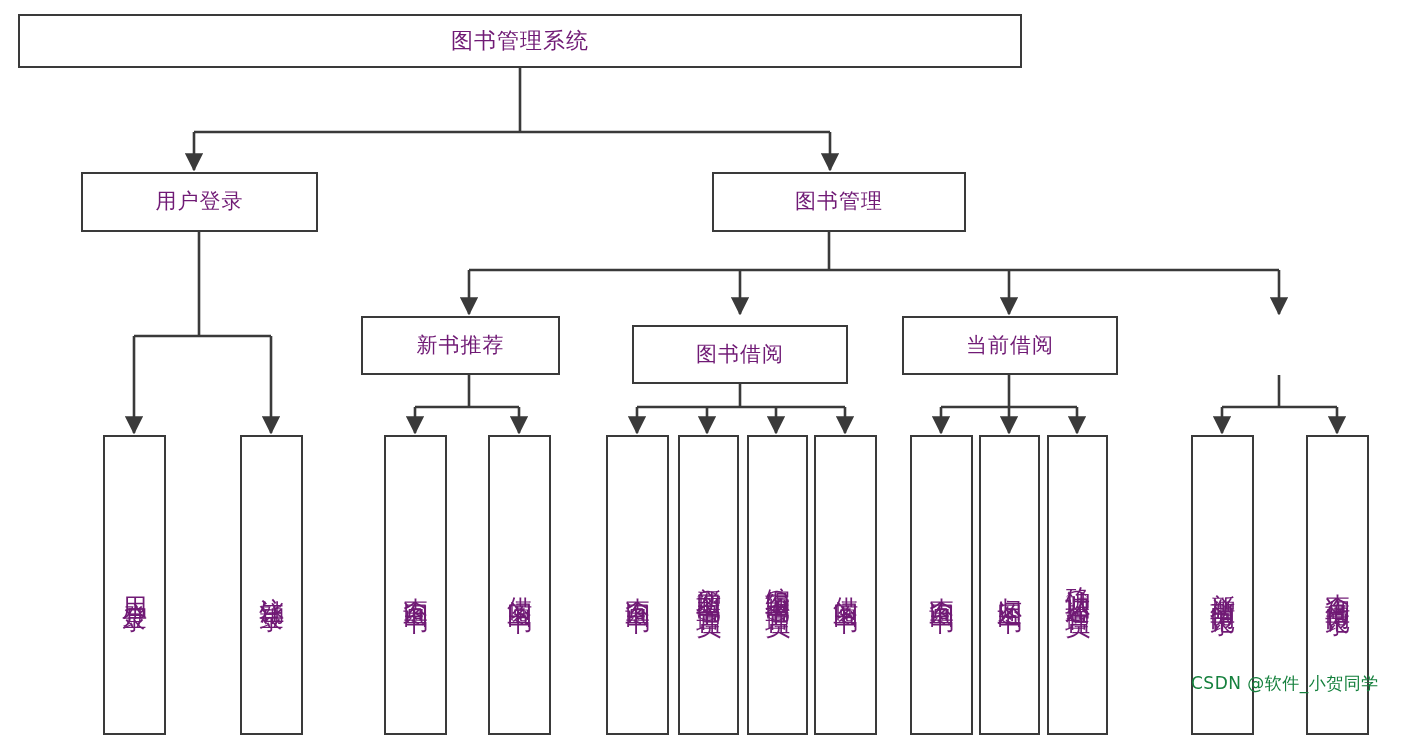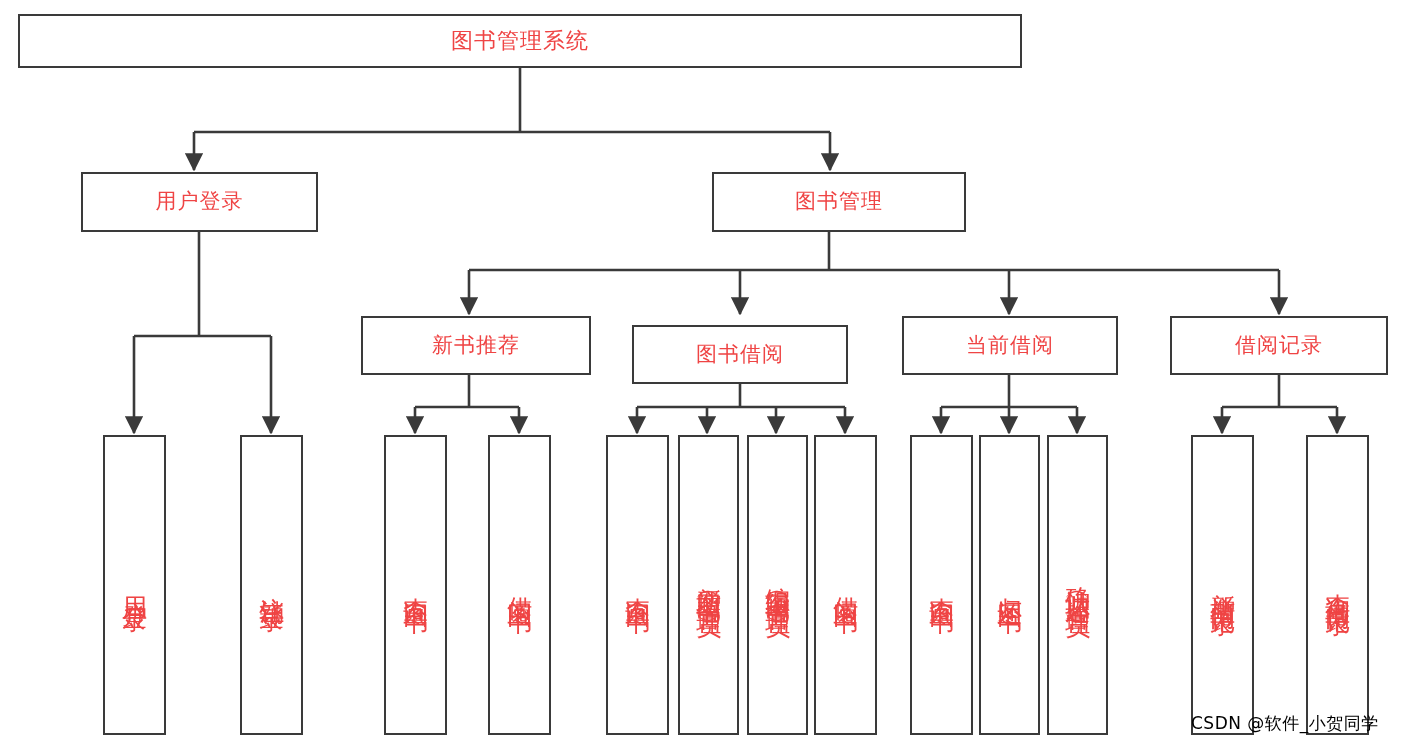--- a/index.html
+++ b/index.html
@@ -14,21 +14,21 @@
   svg#edges{position:absolute;left:0;top:0;width:1405px;height:747px;pointer-events:none;}
 
   .node{
     position:absolute;
     box-sizing:border-box;
     border:2px solid #3a3a3a;
     background:#ffffff;
     display:flex;
     align-items:center;
     justify-content:center;
-    color:#ef4444;
+    color:#701a75;
   }
   .node .lbl{
     display:block;
     line-height:1.12;
     text-align:center;
     white-space:pre;
   }
   
   .node.h .lbl{font-size:21px;letter-spacing:1px;}
   .node.root .lbl{font-size:22px;letter-spacing:1px;}
@@ -44,23 +44,23 @@
     font-size:25px;
     line-height:1.02;
     letter-spacing:4px;
     text-align:center;
     white-space:normal;
     max-height:286px;
   }
 
   .watermark{
     position:absolute;
-    left:1191px;top:712px;
+    left:1191px;top:672px;
     font-size:17px;
-    color:#000000;
+    color:#15803d;
     white-space:nowrap;
     letter-spacing:0.5px;
     font-family:"DejaVu Sans","Liberation Sans",sans-serif;
   }
 </style>
 </head>
 <body>
 
 <div id="canvas">
 
@@ -120,31 +120,28 @@
     <span class="lbl">图书管理系统</span>
   </div>
 
   <div class="node h" style="left:81px;top:172px;width:237px;height:60px;">
     <span class="lbl">用户登录</span>
   </div>
   <div class="node h" style="left:712px;top:172px;width:254px;height:60px;">
     <span class="lbl">图书管理</span>
   </div>
 
-  <div class="node h" style="left:361px;top:316px;width:230px;height:59px;">
+  <div class="node h" style="left:361px;top:316px;width:199px;height:59px;">
     <span class="lbl">新书推荐</span>
   </div>
   <div class="node h" style="left:632px;top:316px;width:216px;height:59px;margin-top:9px;">
     <span class="lbl">图书借阅</span>
   </div>
   <div class="node h" style="left:902px;top:316px;width:216px;height:59px;">
     <span class="lbl">当前借阅</span>
-  </div>
-  <div class="node h" style="left:1170px;top:316px;width:218px;height:59px;">
-    <span class="lbl">借阅记录</span>
   </div>
 
   <div class="node v" style="left:103px;top:435px;width:63px;height:300px;">
     <span class="lbl">用户登录</span>
   </div>
   <div class="node v" style="left:240px;top:435px;width:63px;height:300px;">
     <span class="lbl">注销登录</span>
   </div>
 
   <div class="node v" style="left:384px;top:435px;width:63px;height:300px;">

